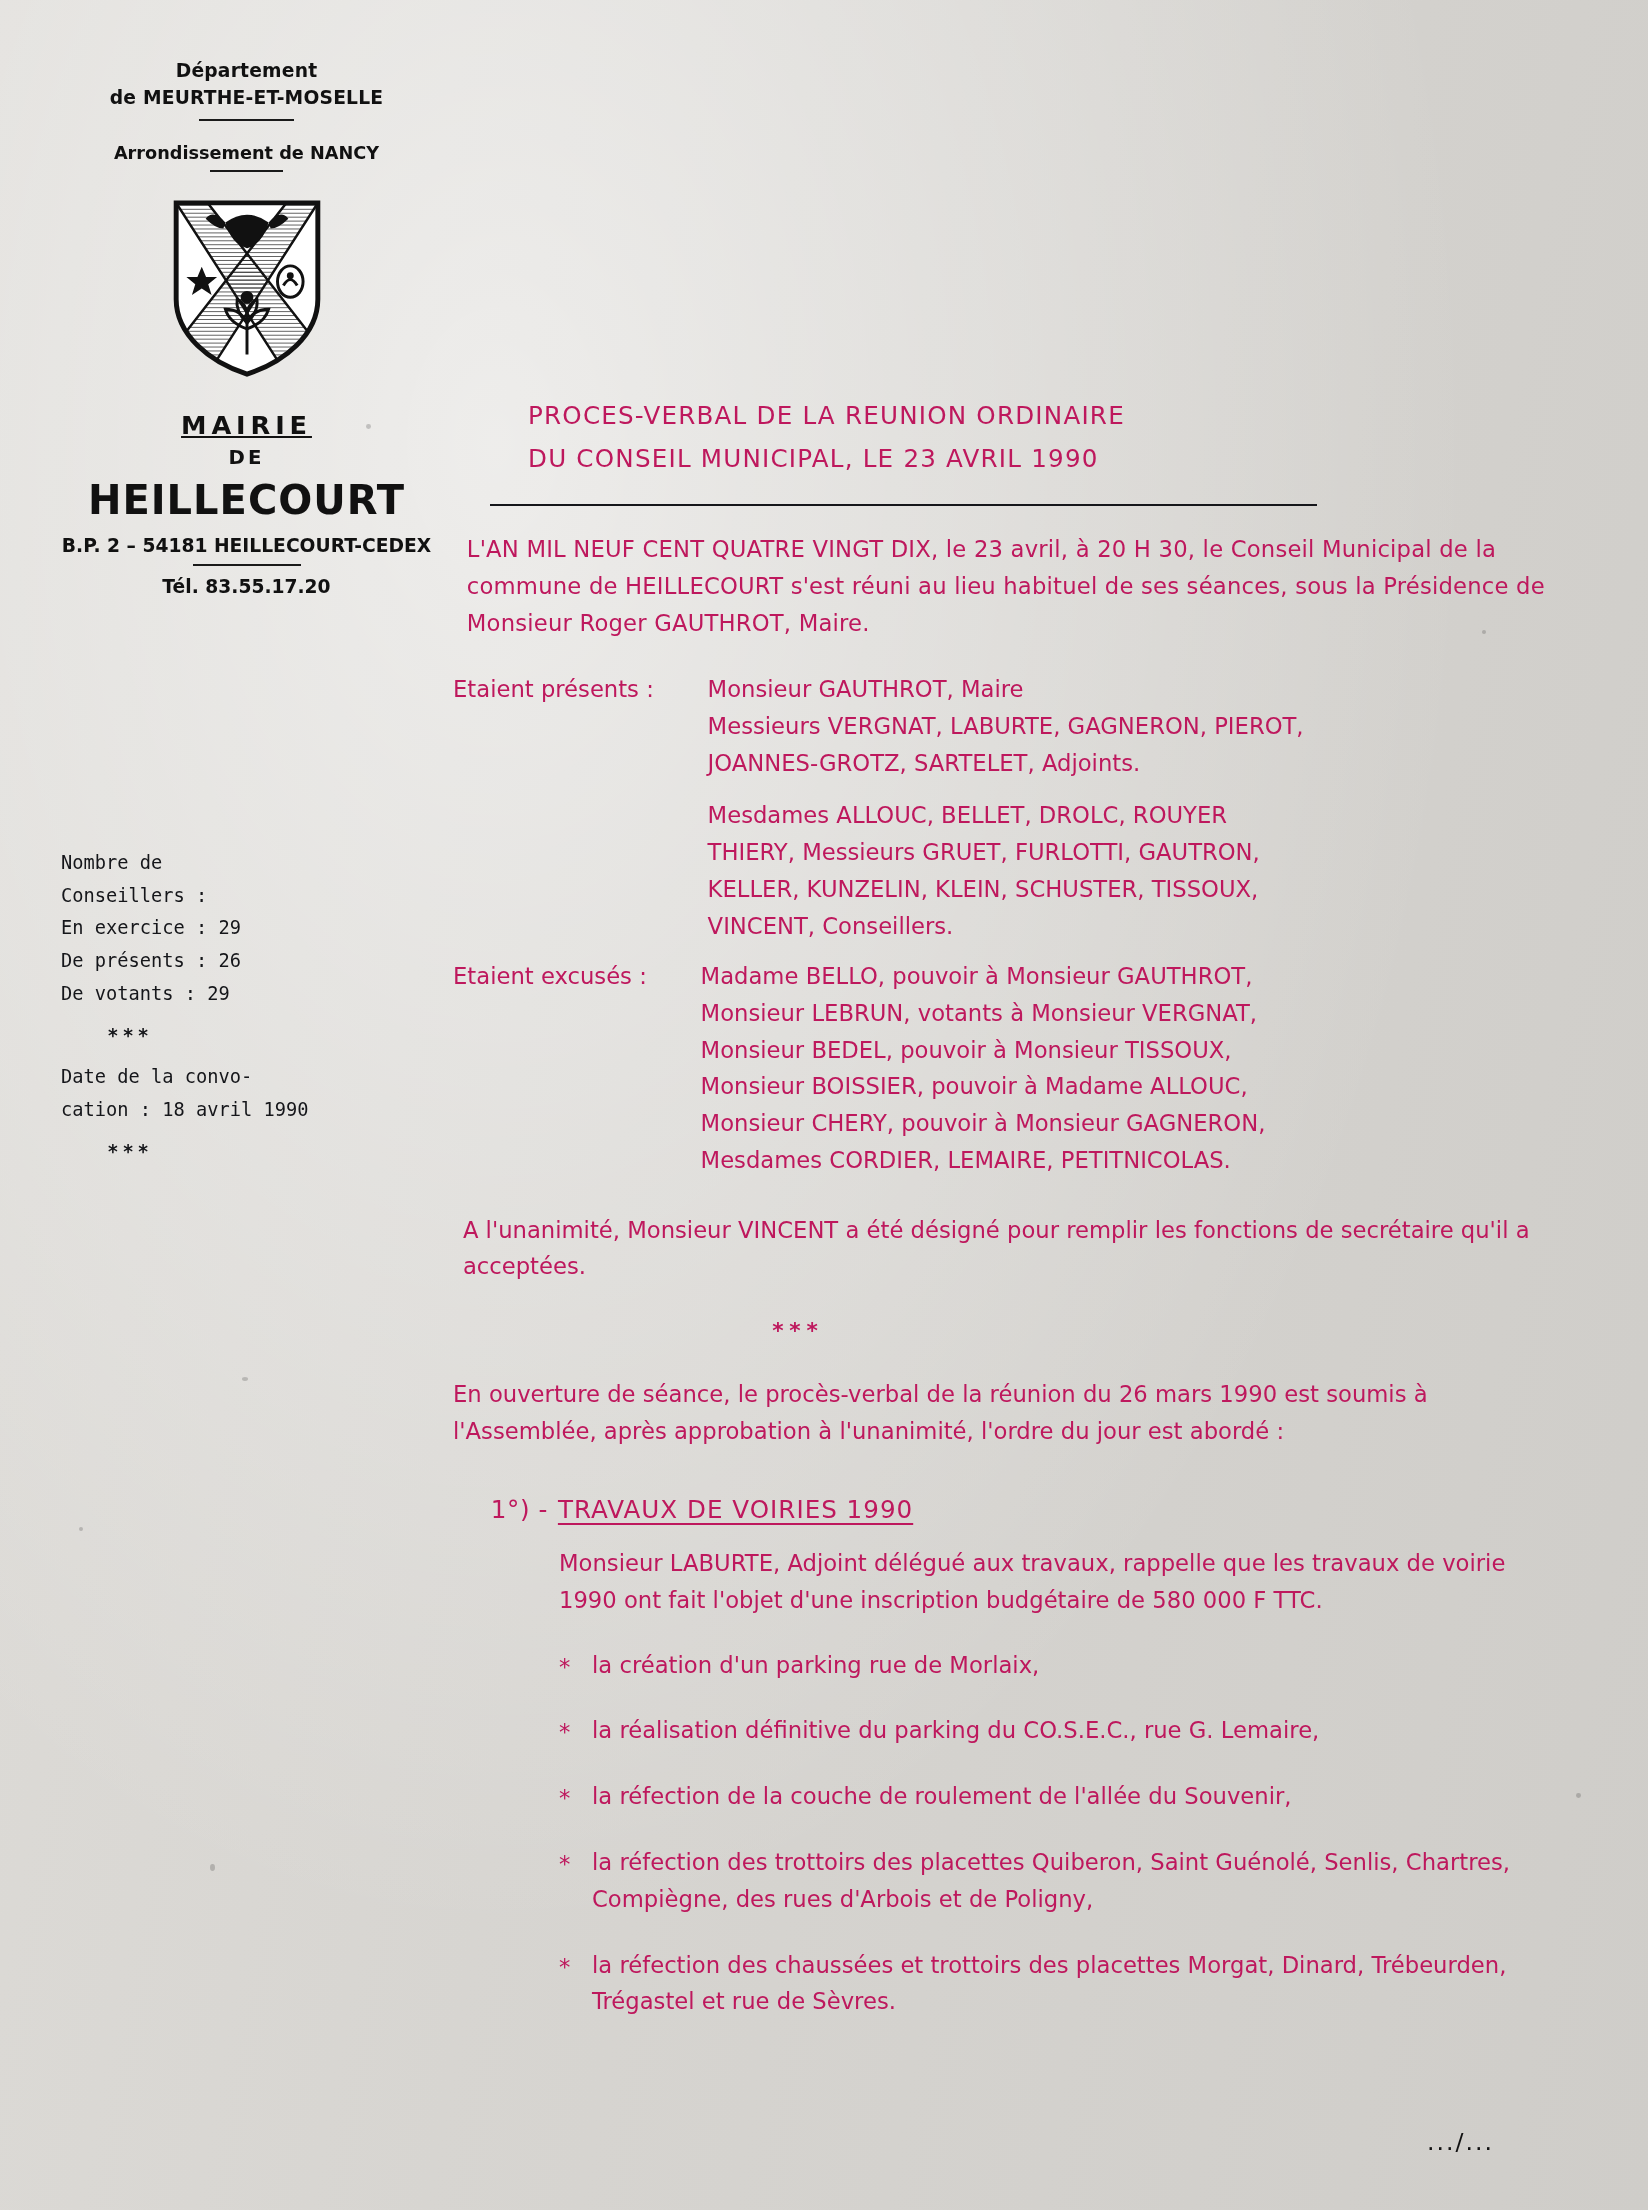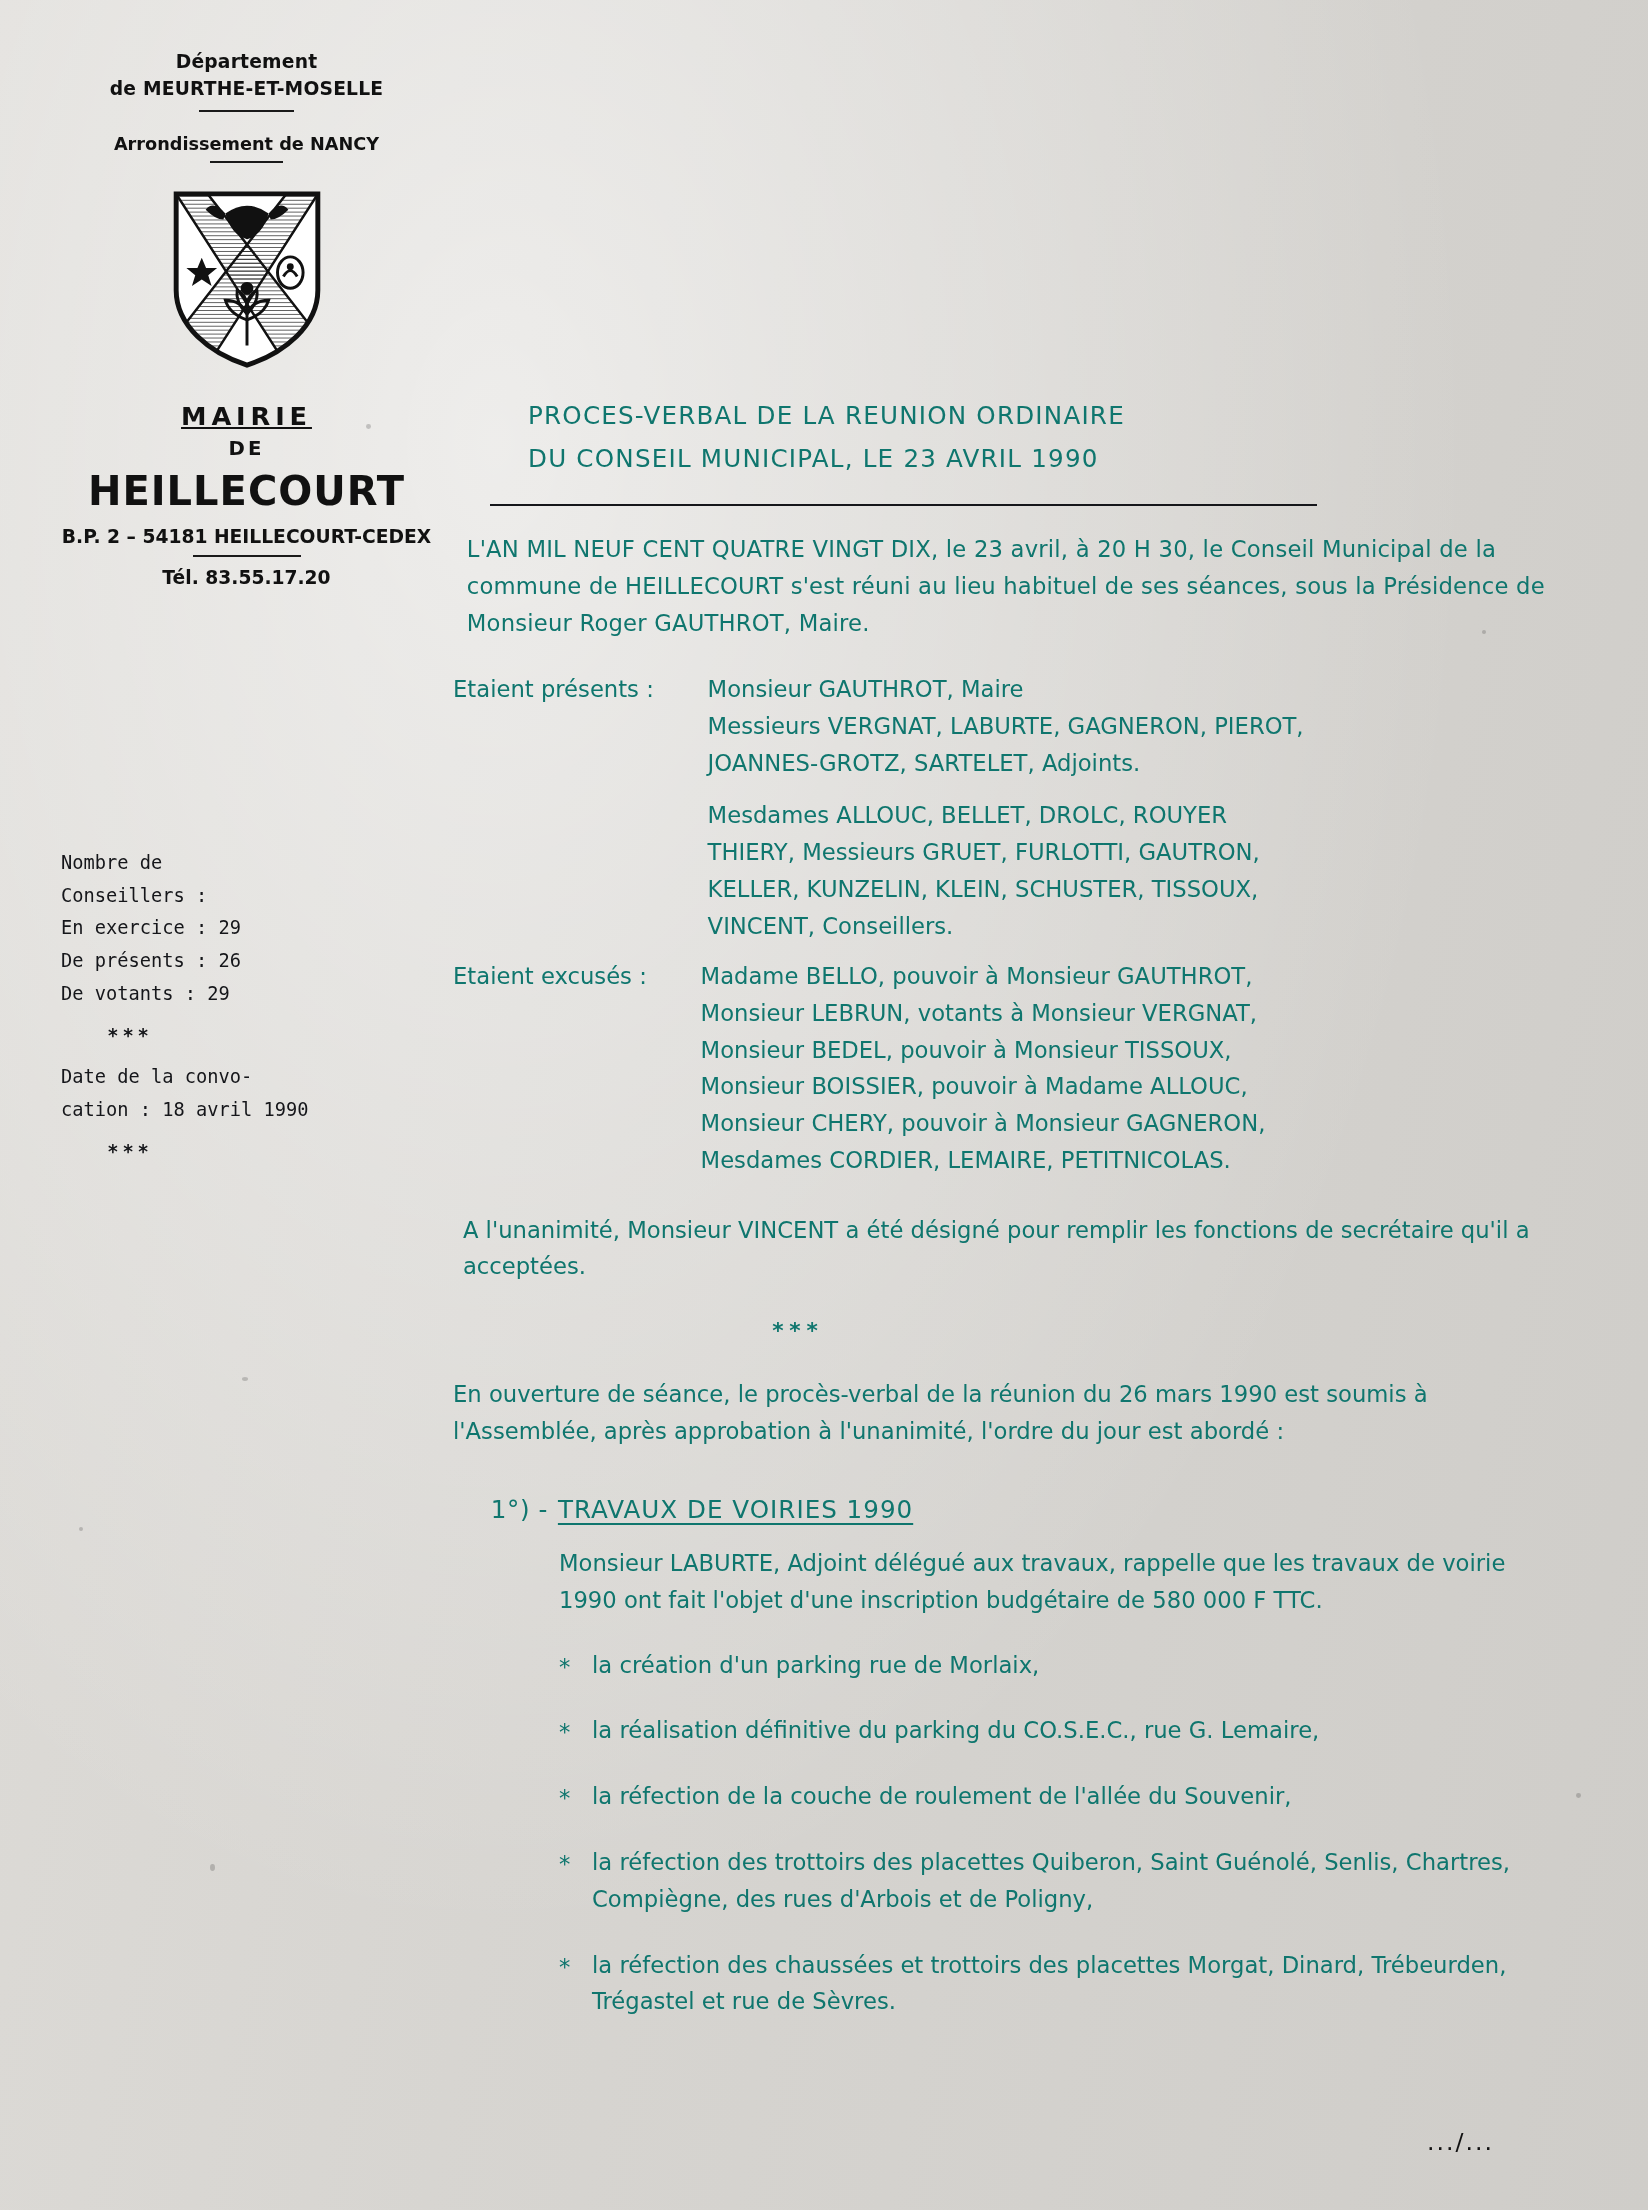--- a/index.html
+++ b/index.html
@@ -25,21 +25,21 @@
   }
   .sheet {
     position: absolute;
     inset: 0;
   }
 
   
   .left-col {
     position: absolute;
     left: 0;
-    top: 48px;
+    top: 57px;
     width: 493px;
     text-align: center;
   }
   .dept-line1 {
     font-size: 18.7px;
     font-weight: bold;
     letter-spacing: 0.2px;
     line-height: 1.45;
   }
   .dept-line2 {
@@ -132,21 +132,21 @@
     width: 138px;
   }
 
   
   .main {
     position: absolute;
     left: 453px;
     top: 394px;
     width: 1113px;
     font-family: "DejaVu Sans", sans-serif;
-    color: #0f766e;
+    color: #be185d;
   }
   .doc-title {
     font-size: 24.6px;
     letter-spacing: 1.2px;
     line-height: 1.75;
     padding-left: 75px;
   }
   .title-rule {
     width: 827px;
     height: 2px;

